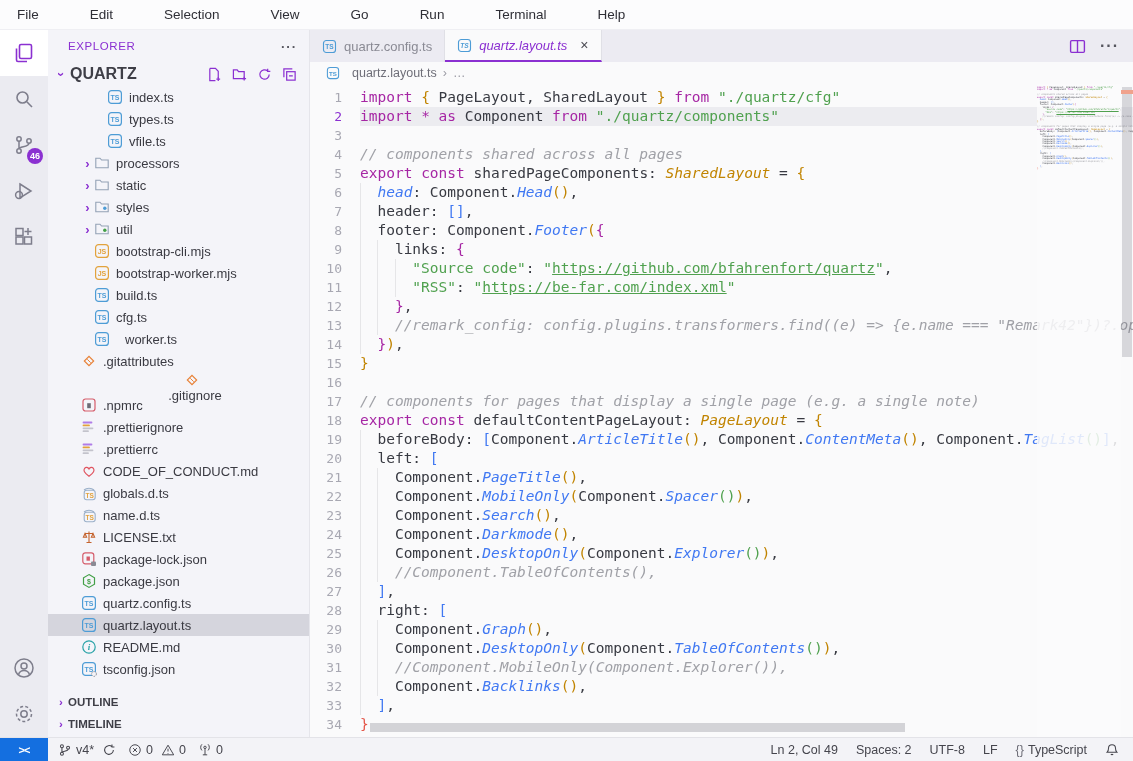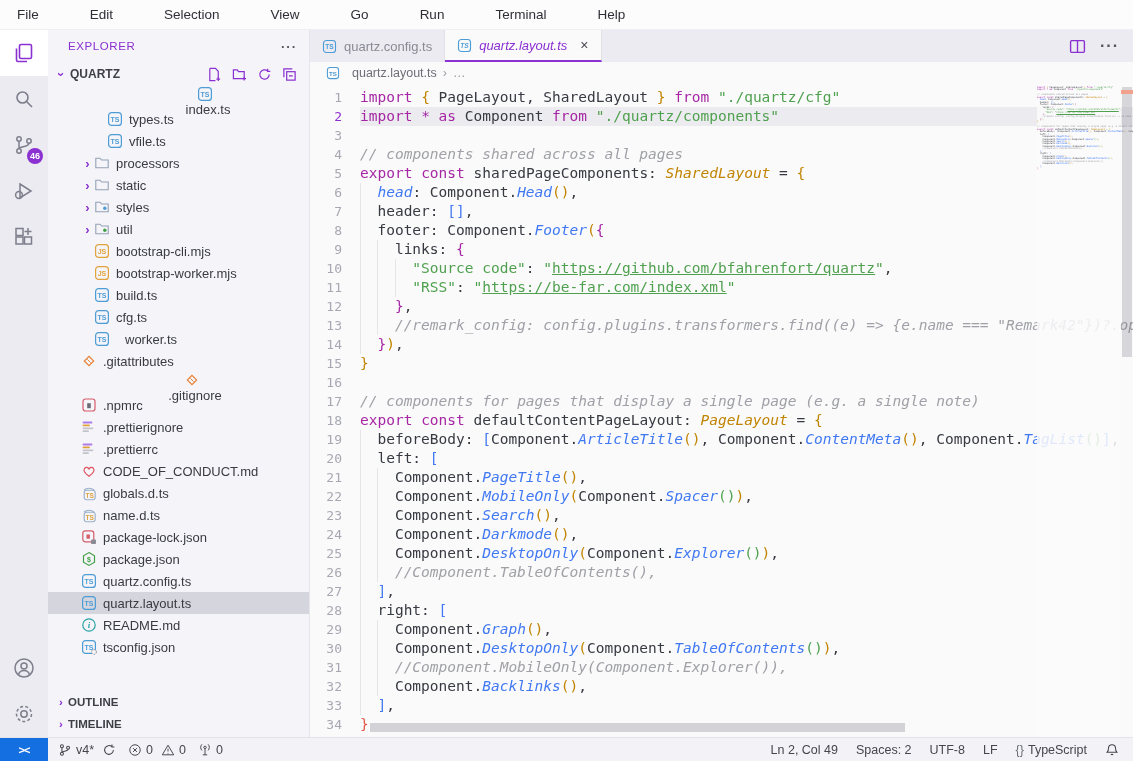--- a/index.html
+++ b/index.html
@@ -23,21 +23,21 @@
     min-width:16px;height:16px;border-radius:9px;display:flex;align-items:center;justify-content:center;padding:0 3px;font-weight:bold;}
   .ab-spacer{flex:1;}
 
   
   .sidebar{width:262px;background:#F4F4F9;flex:none;display:flex;flex-direction:column;border-right:1px solid #E5E5EB;font-size:13px;color:#3A3A42;}
   .sb-header{height:32px;display:flex;align-items:center;padding:0 12px 0 20px;flex:none;}
   .sb-title{font-size:11.5px;letter-spacing:.6px;color:#8B30D1;}
   .sb-dots{margin-left:auto;color:#55555E;font-weight:bold;letter-spacing:1px;}
   .sb-section{height:24px;display:flex;align-items:center;padding:0 12px 0 6px;flex:none;}
   .sb-chev{color:#8B30D1;font-weight:bold;display:inline-block;transform:rotate(90deg);width:14px;text-align:center;}
-  .sb-sec-label{font-weight:bold;font-size:12px;color:#3E3E47;margin-left:2px;}
+  .sb-sec-label{font-weight:bold;font-size:16px;color:#3E3E47;margin-left:2px;}
   .sb-actions{margin-left:auto;display:flex;gap:10px;}
   .sb-actions svg{width:15px;height:15px;}
   .tree{flex:1;overflow:hidden;}
   .trow{height:22px;display:flex;align-items:center;cursor:pointer;}
   .trow.sel{background:#D5D5DD;}
   .trow .chev{color:#8B30D1;font-weight:bold;width:13px;flex:none;text-align:center;font-size:13px;}
   .fi{width:16px;height:16px;flex:none;margin-right:6px;display:inline-block;}
   .fi svg{width:16px;height:16px;display:block;}
   .tlabel{white-space:nowrap;}
   .panel-row{height:22px;display:flex;align-items:center;padding-left:6px;font-weight:bold;font-size:11.5px;color:#3E3E47;}
@@ -182,21 +182,21 @@
         <svg viewBox="0 0 16 16" fill="none" stroke="#8B30D1" stroke-width="1.3">
           <path d="M13 8a5 5 0 1 1-1.6-3.7M11.4 1.8v2.8h2.8"></path>
         </svg>
         <svg viewBox="0 0 16 16" fill="none" stroke="#8B30D1" stroke-width="1.3">
           <rect x="5" y="5" width="9" height="9"></rect>
             <path d="M2 11V2h9M7.5 9.5h4"></path>
         </svg>
       </span>
     </div>
     <div class="tree" id="tree">
-        <div class="trow" style="padding-left: 59px; flex-direction: column;">
+        <div class="trow" style="padding-left: 59px;">
           <span class="fi">
             <svg viewBox="0 0 16 16">
               <rect x="1.6" y="1.6" width="12.8" height="12.8" rx="3" stroke="#4D9CD6" fill="none" stroke-width="1.2"></rect>
               <text x="8" y="11" font-size="7" font-weight="bold" fill="#4D9CD6" text-anchor="middle" font-family="Liberation Sans,sans-serif">TS</text>
             </svg>
           </span>
           <span class="tlabel">index.ts</span>
         </div>
         <div class="trow" style="padding-left: 59px; text-align: center;">
           <span class="fi">
@@ -368,20 +368,29 @@
         </div>
         <div class="trow" style="padding-left: 33px;">
           <span class="fi">
             <svg viewBox="0 0 16 16">
               <path d="M3 5a6.5 5 0 0 1 10 0" stroke="#9BB0C9" fill="none" stroke-width="1.1"></path>
               <rect x="3.2" y="5.2" width="11" height="9.6" rx="2.5" stroke="#9BB0C9" fill="none" stroke-width="1.1"></rect>
               <text x="8.7" y="12.6" font-size="6.5" font-weight="bold" fill="#E2A23C" text-anchor="middle" font-family="Liberation Sans,sans-serif">TS</text>
             </svg>
           </span>
           <span class="tlabel">name.d.ts</span>
+        </div>
+        <div class="trow" style="padding-left: 33px;">
+          <span class="fi">
+            <svg viewBox="0 0 16 16" stroke="#C4622D" fill="none" stroke-width="1.1">
+              <path d="M8 2.5v10.5M4 4.5h8M5.5 13.5h5"></path>
+              <path d="M4 4.5L2.4 8.2h3.2zM12 4.5l-1.6 3.7h3.2z"></path>
+            </svg>
+          </span>
+          <span class="tlabel">LICENSE.txt</span>
         </div>
         <div class="trow" style="padding-left: 33px;">
           <span class="fi">
             <svg viewBox="0 0 16 16">
               <rect x="1.8" y="1.8" width="11" height="11" rx="2.5" stroke="#D55C6B" fill="none" stroke-width="1.2"></rect>
               <rect x="5.5" y="5.5" width="3.4" height="4.2" fill="#D55C6B"></rect>
               <rect x="10" y="10.5" width="5" height="4.5" rx="1" fill="#8A8A94"></rect>
             </svg>
           </span>
           <span class="tlabel">package-lock.json</span>

